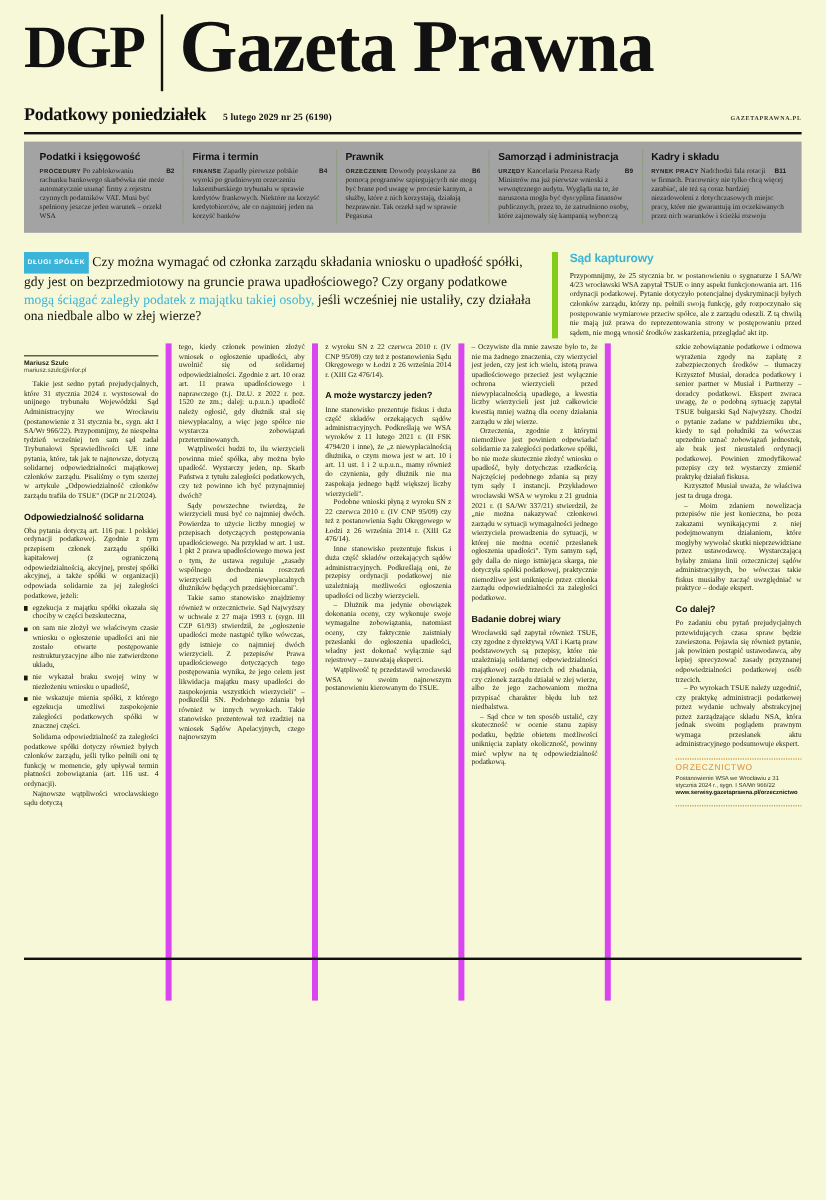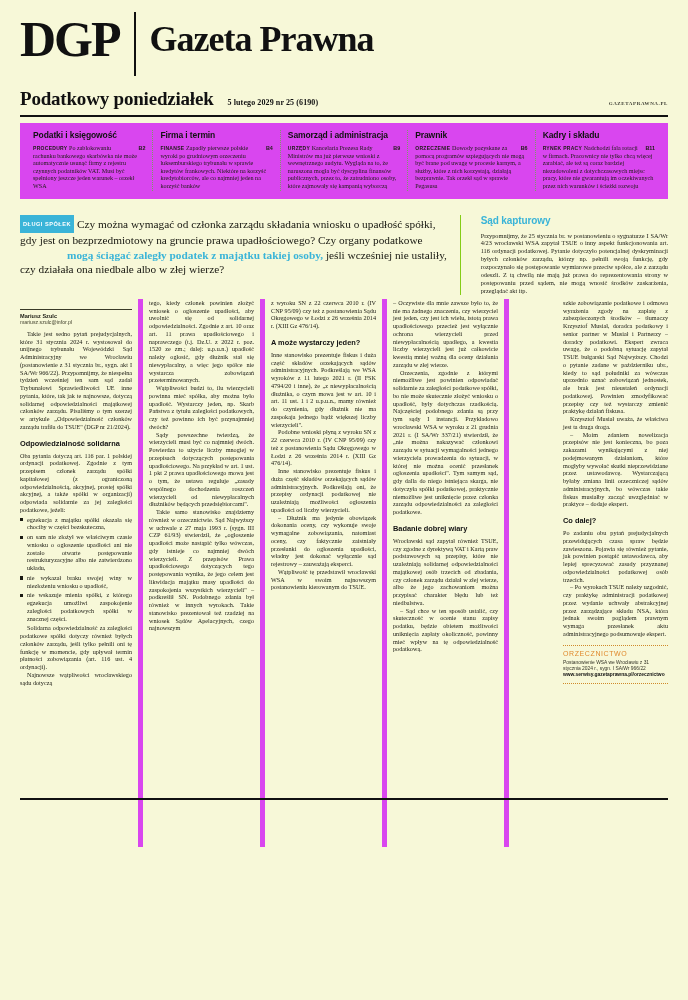--- a/index.html
+++ b/index.html
@@ -19,35 +19,35 @@
   .logo-dgp{
     font-family:"Liberation Serif", serif;
     font-weight:bold;font-size:50px;line-height:54px;
     letter-spacing:-2px;color:#111;
   }
   .logo-rule{
     width:2px;background:#111;height:64px;margin:0 14px;flex:0 0 auto;
   }
   .logo-gp{
     font-family:"Liberation Serif", serif;
-    font-weight:bold;font-size:36px;line-height:54px;
+    font-weight:bold;font-size:62px;line-height:54px;
     letter-spacing:-1px;color:#111;
   }
 
   .subhead-row{
     display:flex;align-items:baseline;margin-top:12px;
     border-bottom:2px solid #111;padding-bottom:5px;
   }
-  .kicker{font-weight:bold;font-size:19px;letter-spacing:-.2px;color:#111;}
+  .kicker{font-weight:bold;font-size:15px;letter-spacing:-.2px;color:#111;}
   .issue{font-size:8px;font-weight:bold;margin-left:14px;color:#111;letter-spacing:.1px;}
   .site-url{margin-left:auto;font-size:5px;font-weight:bold;letter-spacing:.6px;color:#3a3a30;}
 
   
   .teasers{
-    display:flex;background:#d946ef;margin-top:6px;
+    display:flex;background:#a3a3a3;margin-top:6px;
     padding:7px 6px 8px 6px;box-sizing:border-box;
   }
   .teaser{
     flex:1 1 0;padding:0 7px;box-sizing:border-box;
     border-right:1px dotted #7d9a68;position:relative;
   }
   .teaser:last-child{border-right:none;}
   .teaser h3{
     margin:0 0 5px 0;font-size:8.5px;font-weight:bold;
     font-family:"Liberation Sans", sans-serif;color:#111;letter-spacing:-.1px;
@@ -76,25 +76,25 @@
   .lead-wrap{display:flex;margin-top:14px;}
   .lead{
     width:436px;font-size:11.3px;line-height:14.6px;color:#16160f;
   }
   .badge{
     display:inline-block;background:#3ab4d8;color:#fff;
     font-family:"Liberation Sans", sans-serif;font-weight:bold;
     font-size:5.6px;letter-spacing:.5px;padding:2px 3px 2px 3px;
     vertical-align:2px;margin-right:3px;
   }
-  .hl{color:#3ab4d8;font-weight:bold;margin-left:47px;}
+  .hl{color:#3ab4d8;font-weight:normal;}
 
   
   .rail{
-    width:212px;margin-left:12px;border-left:1px solid #84cc16;padding-left:20px;
+    width:212px;margin-left:12px;border-left:5px solid #84cc16;padding-left:10px;
     box-sizing:border-box;
   }
   .rail h2{
     margin:0 0 6px 0;font-family:"Liberation Sans", sans-serif;
     color:#3ab4d8;font-size:10px;font-weight:bold;letter-spacing:-.1px;
   }
   .rail p{margin:0;font-size:6.3px;line-height:7.9px;text-align:justify;}
 
   
   .byline{
@@ -176,26 +176,26 @@
   <div class="teasers">
     <div class="teaser">
       <h3>Podatki i księgowość</h3>
       <p><span class="pg">B2</span><span class="tag">PROCEDURY</span> <span>Po zablokowaniu rachunku bankowego skarbówka nie może automatycznie usunąć firmy z rejestru czynnych podatników VAT. Musi być spełniony jeszcze jeden warunek – orzekł WSA</span></p>
     </div>
     <div class="teaser">
       <h3>Firma i termin</h3>
       <p><span class="pg">B4</span><span class="tag">FINANSE</span> <span>Zapadły pierwsze polskie wyroki po grudniowym orzeczeniu luksemburskiego trybunału w sprawie kredytów frankowych. Niektóre na korzyść kredytobiorców, ale co najmniej jeden na korzyść banków</span></p>
     </div>
     <div class="teaser">
+      <h3>Prawnik</h3>
+      <p><span class="pg">B6</span><span class="tag">ORZECZENIE</span> <span>Dowody pozyskane za pomocą programów szpiegujących nie mogą być brane pod uwagę w procesie karnym, a służby, które z nich korzystają, działają bezprawnie. Tak orzekł sąd w sprawie Pegasusa</span></p>
+    </div>
+    <div class="teaser">
       <h3>Samorząd i administracja</h3>
       <p><span class="pg">B9</span><span class="tag">URZĘDY</span> <span>Kancelaria Prezesa Rady Ministrów ma już pierwsze wnioski z wewnętrznego audytu. Wygląda na to, że naruszona mogła być dyscyplina finansów publicznych, przez to, że zatrudniono osoby, które zajmowały się kampanią wyborczą</span></p>
-    </div>
-    <div class="teaser">
-      <h3>Prawnik</h3>
-      <p><span class="pg">B6</span><span class="tag">ORZECZENIE</span> <span>Dowody pozyskane za pomocą programów szpiegujących nie mogą być brane pod uwagę w procesie karnym, a służby, które z nich korzystają, działają bezprawnie. Tak orzekł sąd w sprawie Pegasusa</span></p>
     </div>
     <div class="teaser">
       <h3>Kadry i składu</h3>
       <p><span class="pg">B11</span><span class="tag">RYNEK PRACY</span> <span>Nadchodzi fala rotacji w firmach. Pracownicy nie tylko chcą więcej zarabiać, ale też są coraz bardziej niezadowoleni z dotychczasowych miejsc pracy, które nie gwarantują im oczekiwanych przez nich warunków i ścieżki rozwoju</span></p>
     </div>
   </div>
 
   <h1 class="headline">
   </h1>
 

